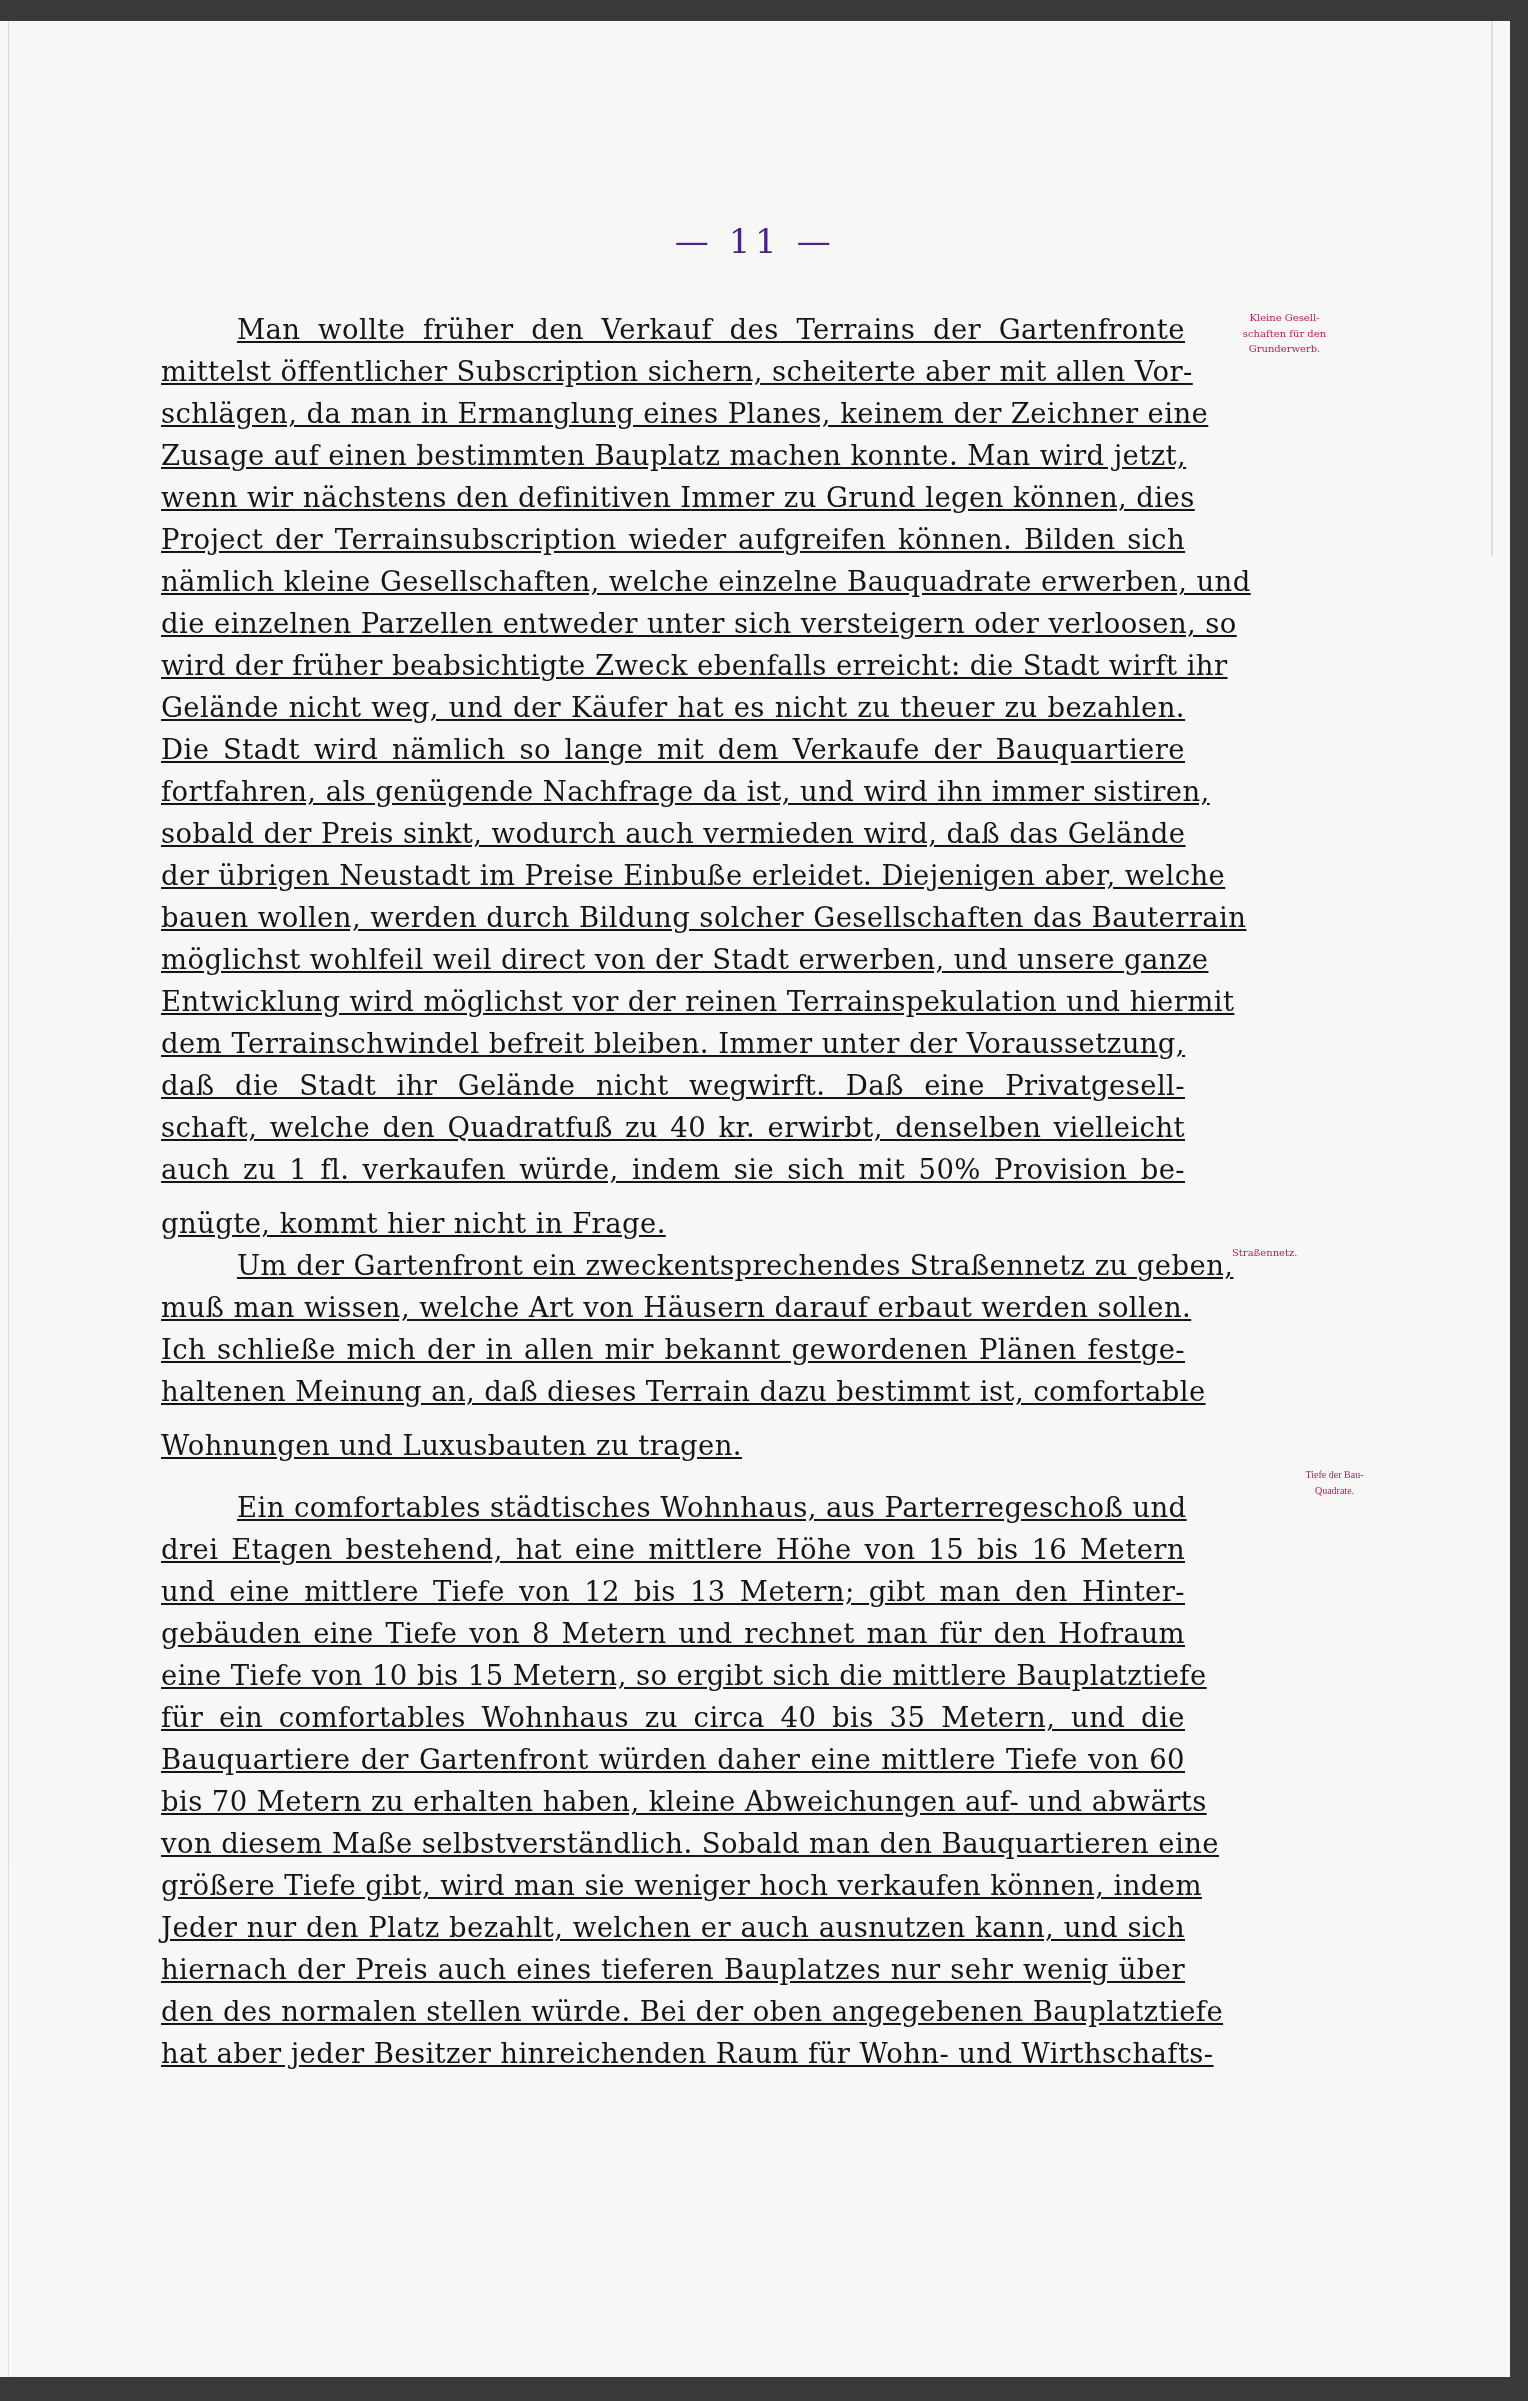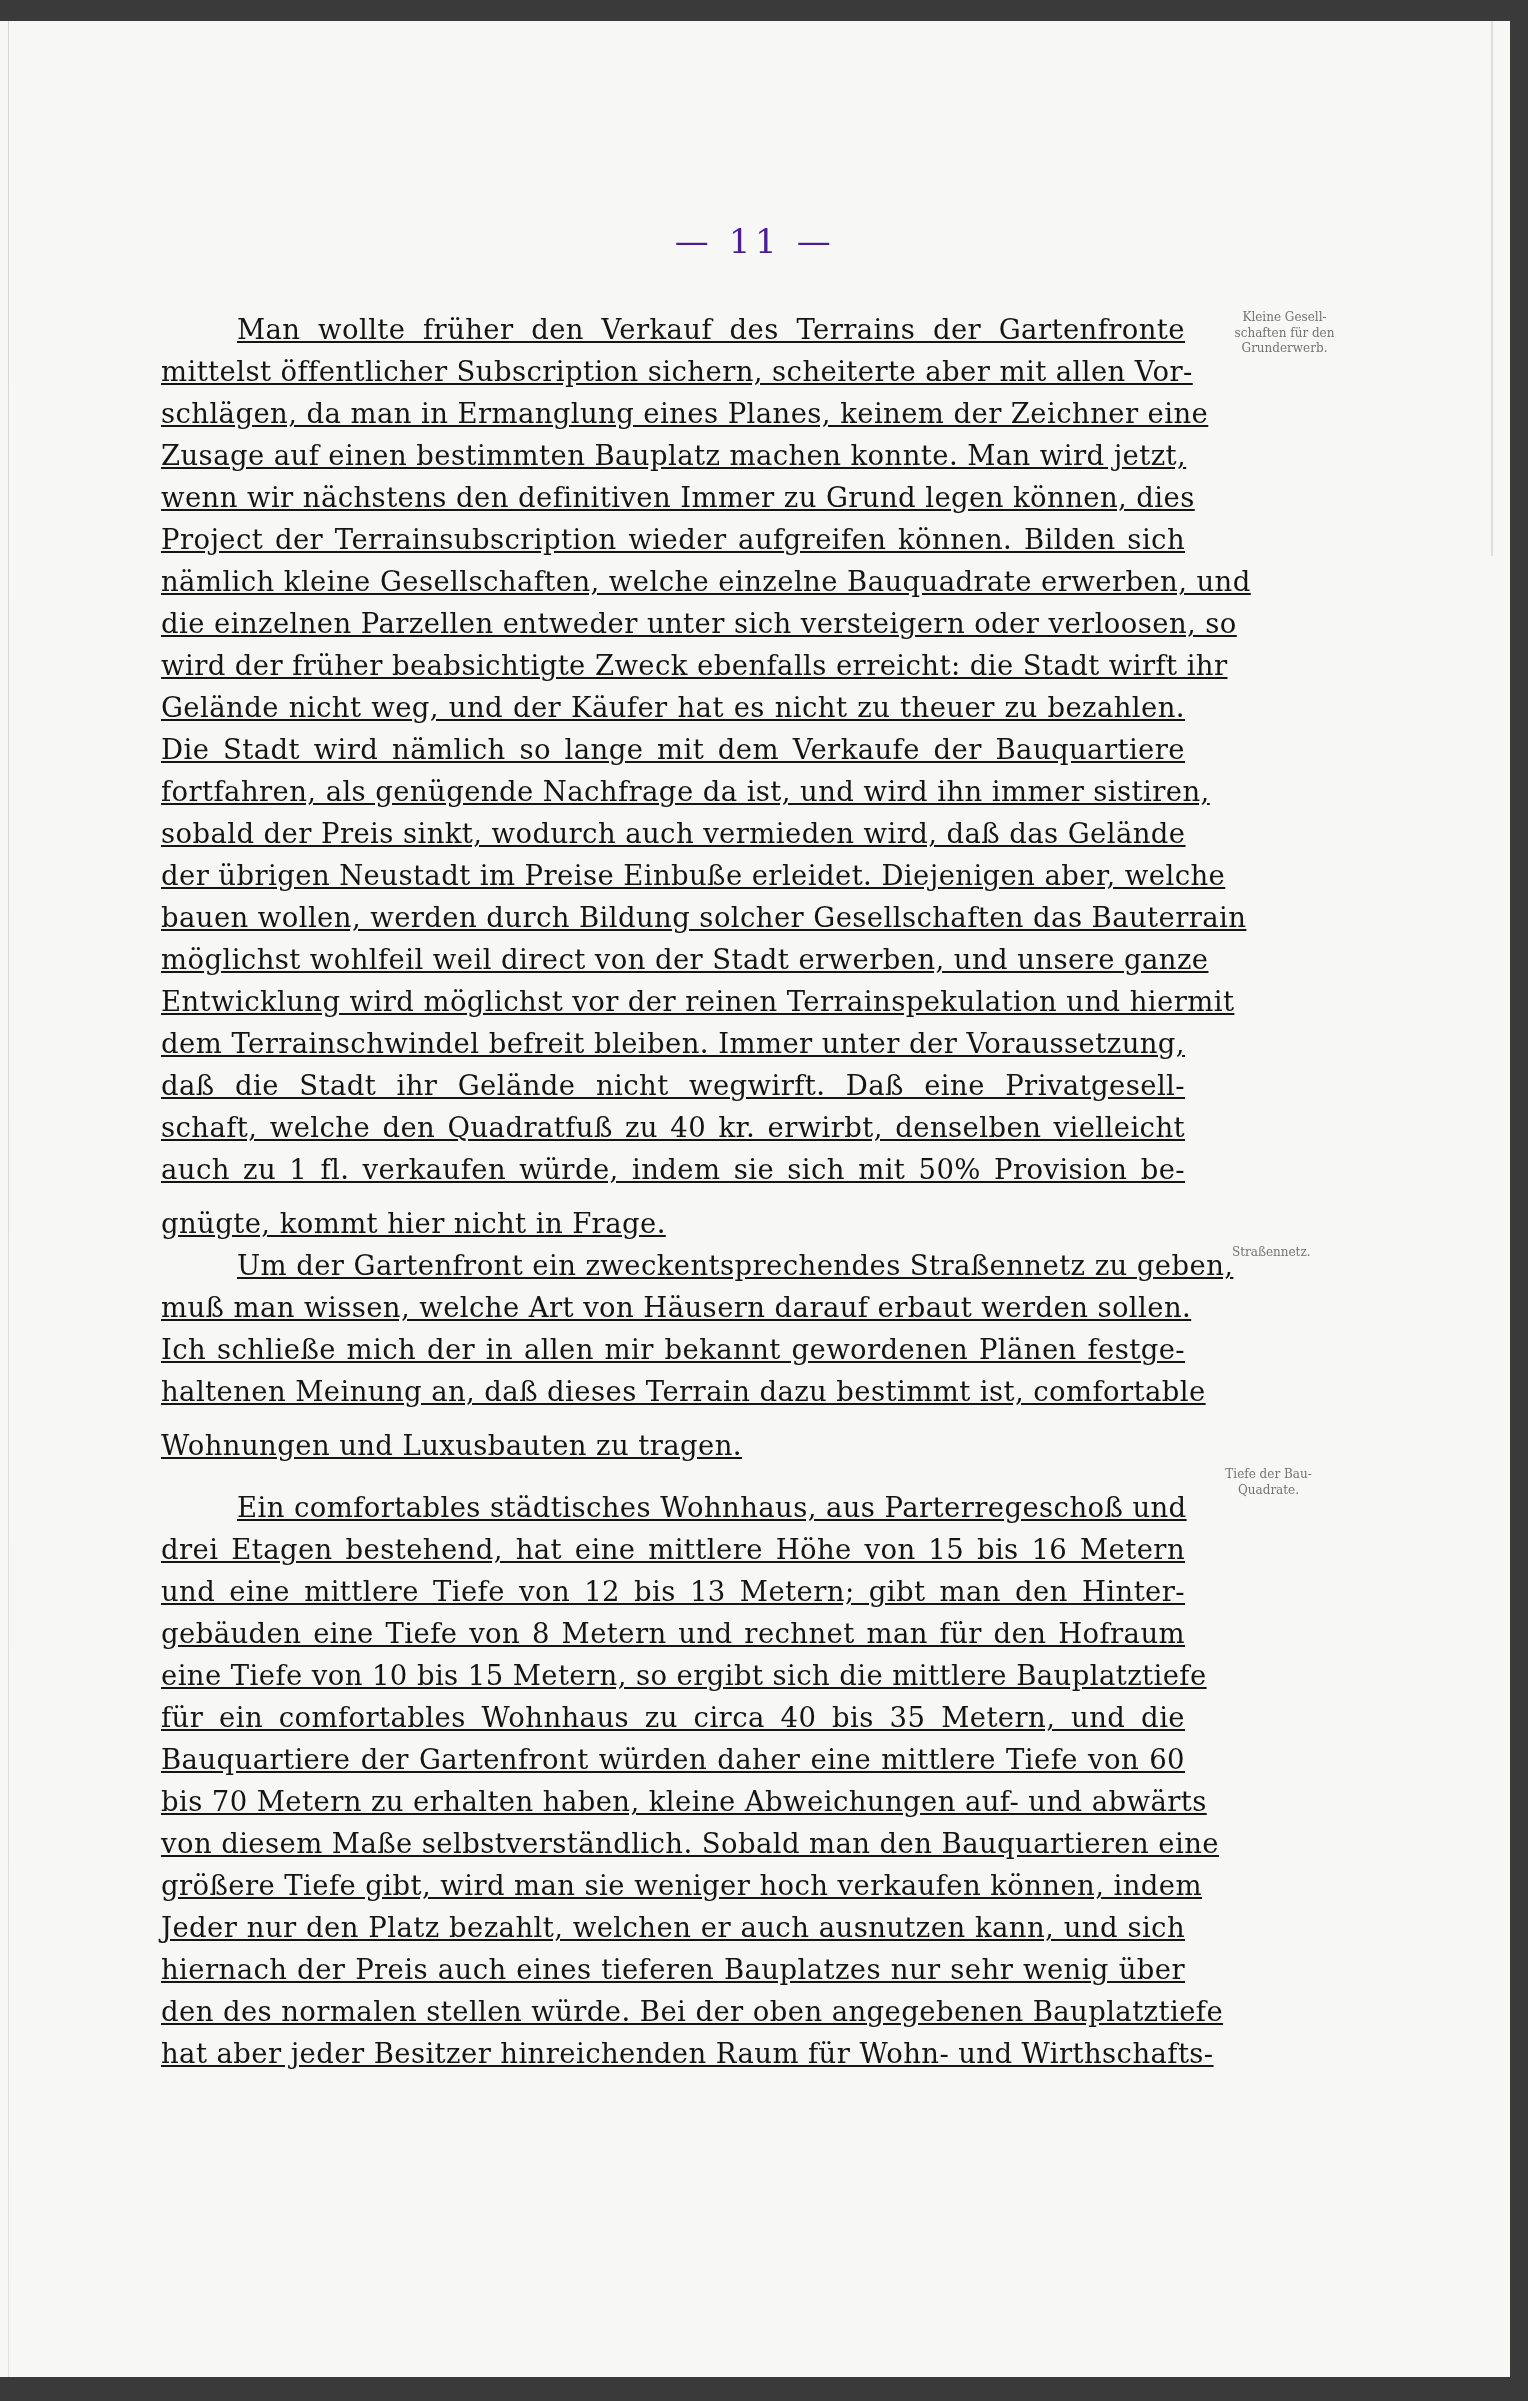--- a/index.html
+++ b/index.html
@@ -34,26 +34,26 @@
     display:block; height:42px; line-height:42px;
     font-size:27.5px; white-space:nowrap;
     text-align:justify; text-align-last:justify;
     letter-spacing:0.4px;
   }
   .line.indent { padding-left:76px; }
   .line.last { text-align-last:left;margin-top:12px; }
   .line.gap { margin-top:20px; }
   .marginal {
     position:absolute; left:1208px; width:153px;
-    font-size:12px; line-height:15.3px; text-align:center; color:#737373;
+    font-size:10px; line-height:15.3px; text-align:center; color:#be185d;
   }
   .marginal span { display:block; white-space:nowrap; }
   .m1 { top:289px; }
   .m2 { top:1224px; left:1232px; text-align:left; }
-  .m3 { top:1446px; left:1192px; }
+  .m3 { top:1446px; left:1258px;font-family:Liberation Serif, serif; }
 </style>
 </head>
 <body>
 
 <div class="page">
   <div class="fold"></div>
   <div class="edge-shadow"></div>
 
   <div class="page-number">— 11 —</div>
 

